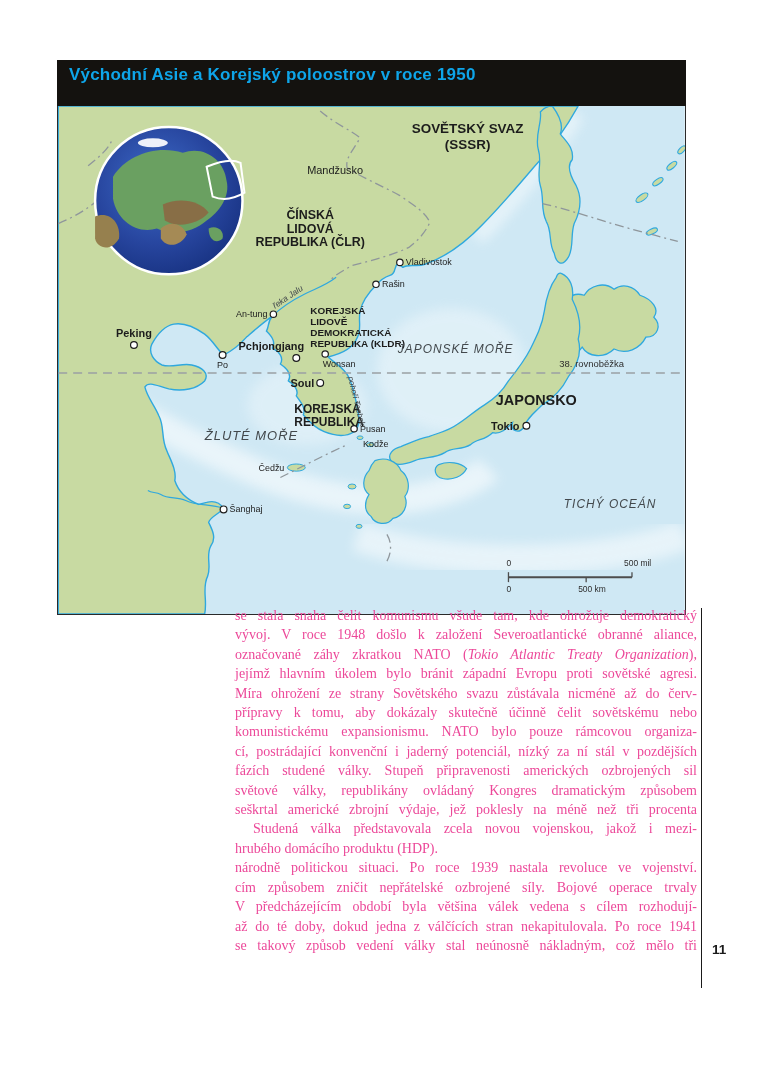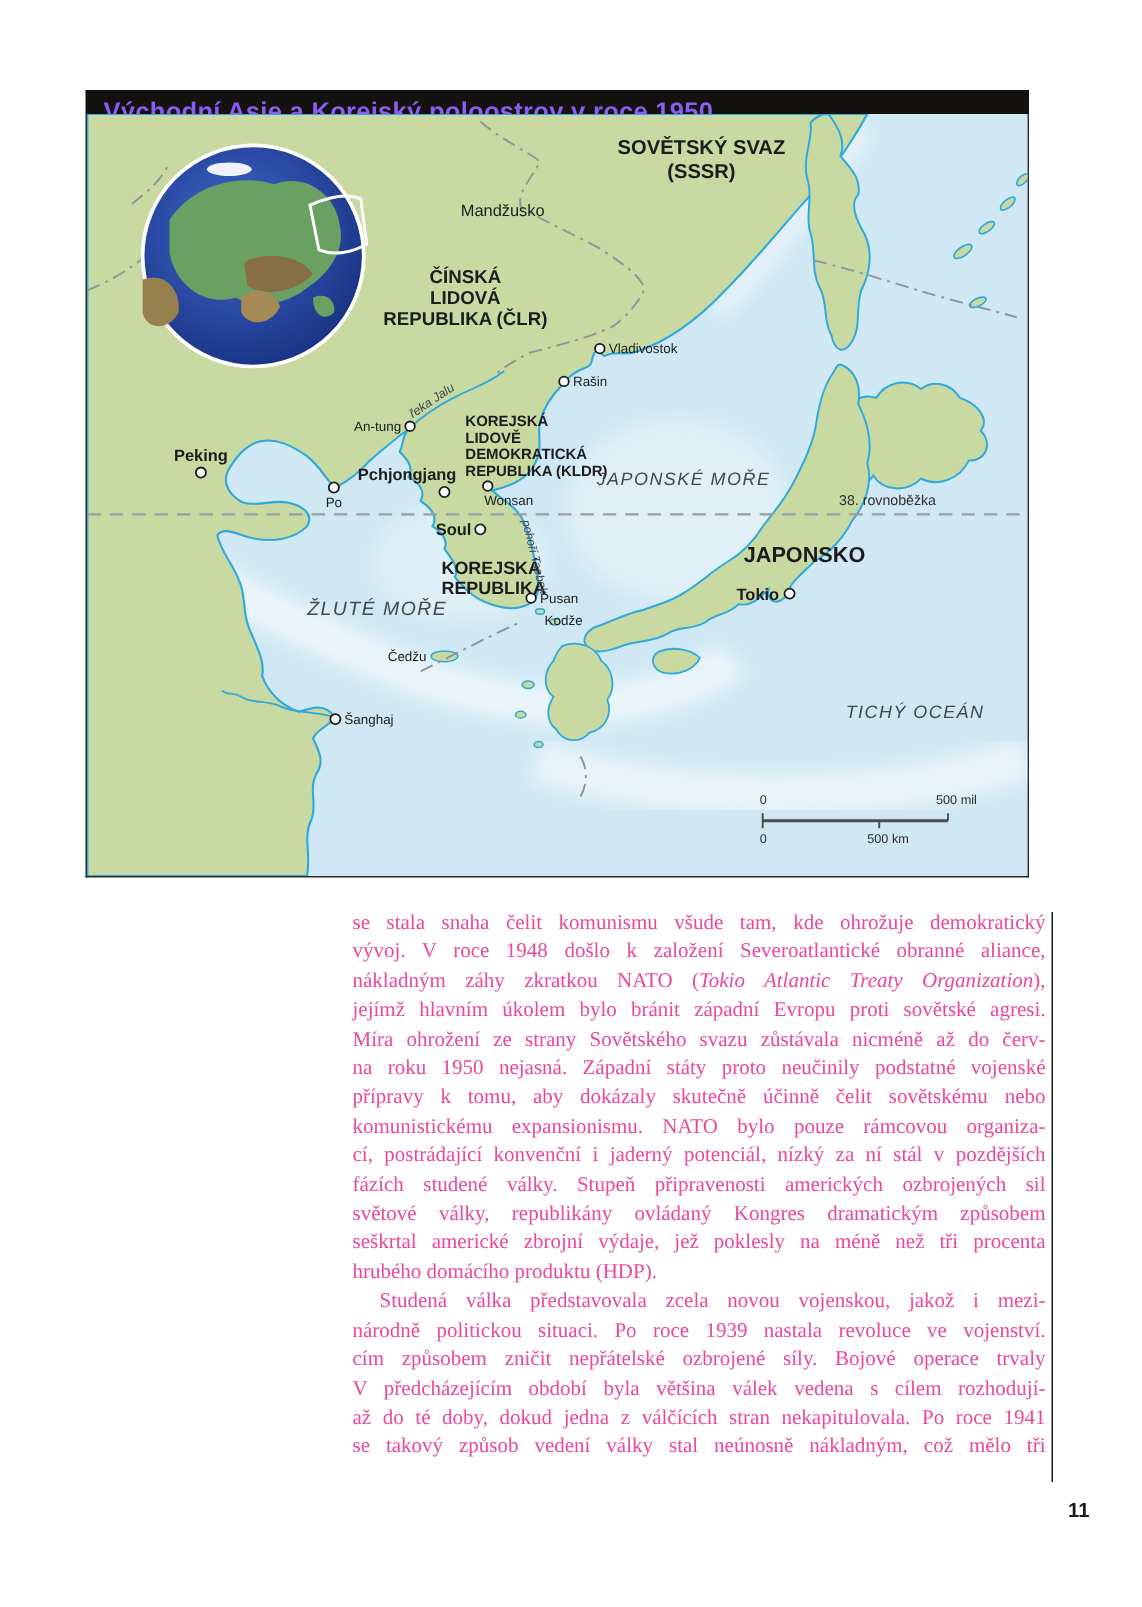--- a/index.html
+++ b/index.html
@@ -1,36 +1,36 @@
 <!DOCTYPE html>
 <html><head>
 <meta charset="utf-8">
 <style>
   html,body{margin:0;padding:0;background:#ffffff;}
   .page{position:relative;width:761px;height:1071px;background:#ffffff;overflow:hidden;
         font-family:"Liberation Sans",sans-serif;}
   
   .mapblock{position:absolute;left:57px;top:60px;width:629px;}
-  .maptitle{background:#14120f;color:#8b5cf6;font-weight:bold;font-size:17px;
-            line-height:30px;height:16px;padding:0 0 0 12px;letter-spacing:.2px;}
+  .maptitle{background:#14120f;color:#0ea5e9;font-weight:bold;font-size:17px;
+            line-height:30px;height:30px;padding:0 0 16px 12px;letter-spacing:.2px;}
   .mapframe{position:relative;width:627px;height:508px;border:1px solid #2a2a2a;border-top:none;}
   svg text{font-family:"Liberation Sans",sans-serif;}
   .country{font-weight:bold;fill:#1c1c1c;}
   .seaname{font-style:italic;fill:#42484c;}
   .city{fill:#1c1c1c;}
   .citycap{fill:#1c1c1c;font-weight:bold;}
   
   .bodytext{position:absolute;left:235px;top:606px;width:462px;
             font-family:"Liberation Serif",serif;font-size:14px;line-height:19.4px;
             color:#ec4899;}
   .bline{width:462px;}
   .just{text-align:justify;text-align-last:justify;}
   .ind{text-indent:18px;}
   .vrule{position:absolute;left:701px;top:608px;width:1px;height:380px;background:#1a1a1a;}
-  .pagenum{position:absolute;left:712px;top:999px;font-weight:bold;font-size:13.5px;color:#1a1a1a;}
+  .pagenum{position:absolute;left:712px;top:942px;font-weight:bold;font-size:13.5px;color:#1a1a1a;}
 </style>
 </head>
 <body>
 
 <div class="page">
 
   <div class="mapblock">
     <div class="maptitle">Východní Asie a Korejský poloostrov v roce 1950</div>
     <div class="mapframe">
       <svg width="627" height="508" viewBox="0 0 629 510">
@@ -205,32 +205,31 @@
           <text x="450" y="488" font-size="8.5">0</text>
           <text x="522" y="488" font-size="8.5">500 km</text>
         </g>
       </svg>
     </div>
   </div>
 
   <div class="bodytext">
       <div class="bline just"><span>se stala snaha čelit komunismu všude tam, kde ohrožuje demokratický</span></div>
       <div class="bline just"><span>vývoj. V roce 1948 došlo k založení Severoatlantické obranné aliance,</span></div>
-      <div class="bline just"><span>nákladným záhy zkratkou NATO (</span><i>Tokio Atlantic Treaty Organization</i><span>),</span></div>
+      <div class="bline just"><span>označované záhy zkratkou NATO (</span><i>Tokio Atlantic Treaty Organization</i><span>),</span></div>
       <div class="bline just"><span>jejímž hlavním úkolem bylo bránit západní Evropu proti sovětské agresi.</span></div>
       <div class="bline just"><span>Míra ohrožení ze strany Sovětského svazu zůstávala nicméně až do červ-</span></div>
-      <div class="bline just"><span>na roku 1950 nejasná. Západní státy proto neučinily podstatné vojenské</span></div>
       <div class="bline just"><span>přípravy k tomu, aby dokázaly skutečně účinně čelit sovětskému nebo</span></div>
       <div class="bline just"><span>komunistickému expansionismu. NATO bylo pouze rámcovou organiza-</span></div>
       <div class="bline just"><span>cí, postrádající konvenční i jaderný potenciál, nízký za ní stál v pozdějších</span></div>
       <div class="bline just"><span>fázích studené války. Stupeň připravenosti amerických ozbrojených sil</span></div>
       <div class="bline just"><span>světové války, republikány ovládaný Kongres dramatickým způsobem</span></div>
       <div class="bline just"><span>seškrtal americké zbrojní výdaje, jež poklesly na méně než tři procenta</span></div>
+      <div class="bline just ind"><span>Studená válka představovala zcela novou vojenskou, jakož i mezi-</span></div>
       <div class="bline"><span>hrubého domácího produktu (HDP).</span></div>
-      <div class="bline just ind"><span>Studená válka představovala zcela novou vojenskou, jakož i mezi-</span></div>
       <div class="bline just"><span>národně politickou situaci. Po roce 1939 nastala revoluce ve vojenství.</span></div>
       <div class="bline just"><span>cím způsobem zničit nepřátelské ozbrojené síly. Bojové operace trvaly</span></div>
       <div class="bline just"><span>V předcházejícím období byla většina válek vedena s cílem rozhodují-</span></div>
       <div class="bline just"><span>až do té doby, dokud jedna z válčících stran nekapitulovala. Po roce 1941</span></div>
       <div class="bline just"><span>se takový způsob vedení války stal neúnosně nákladným, což mělo tři</span></div>
     </div>
 
   <div class="vrule"></div>
   <div class="pagenum">11</div>
 

